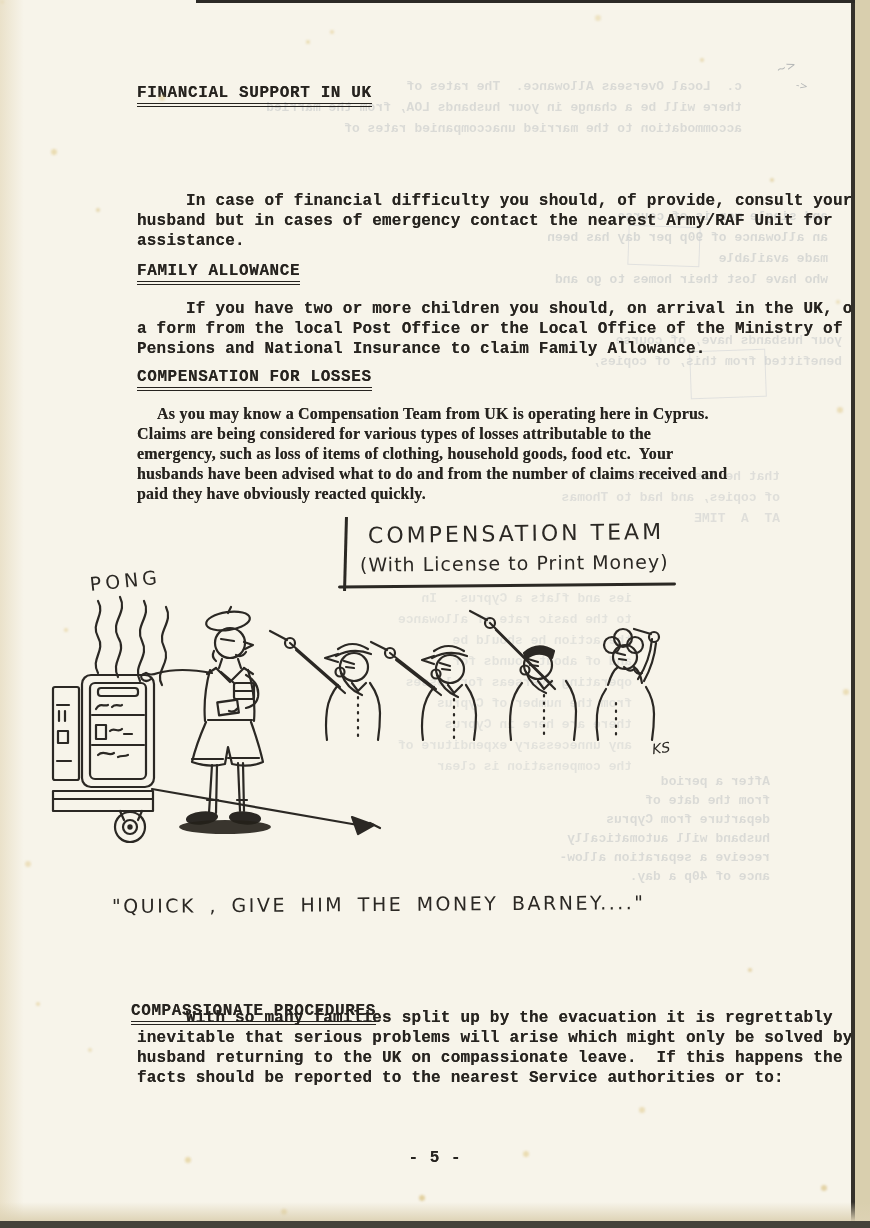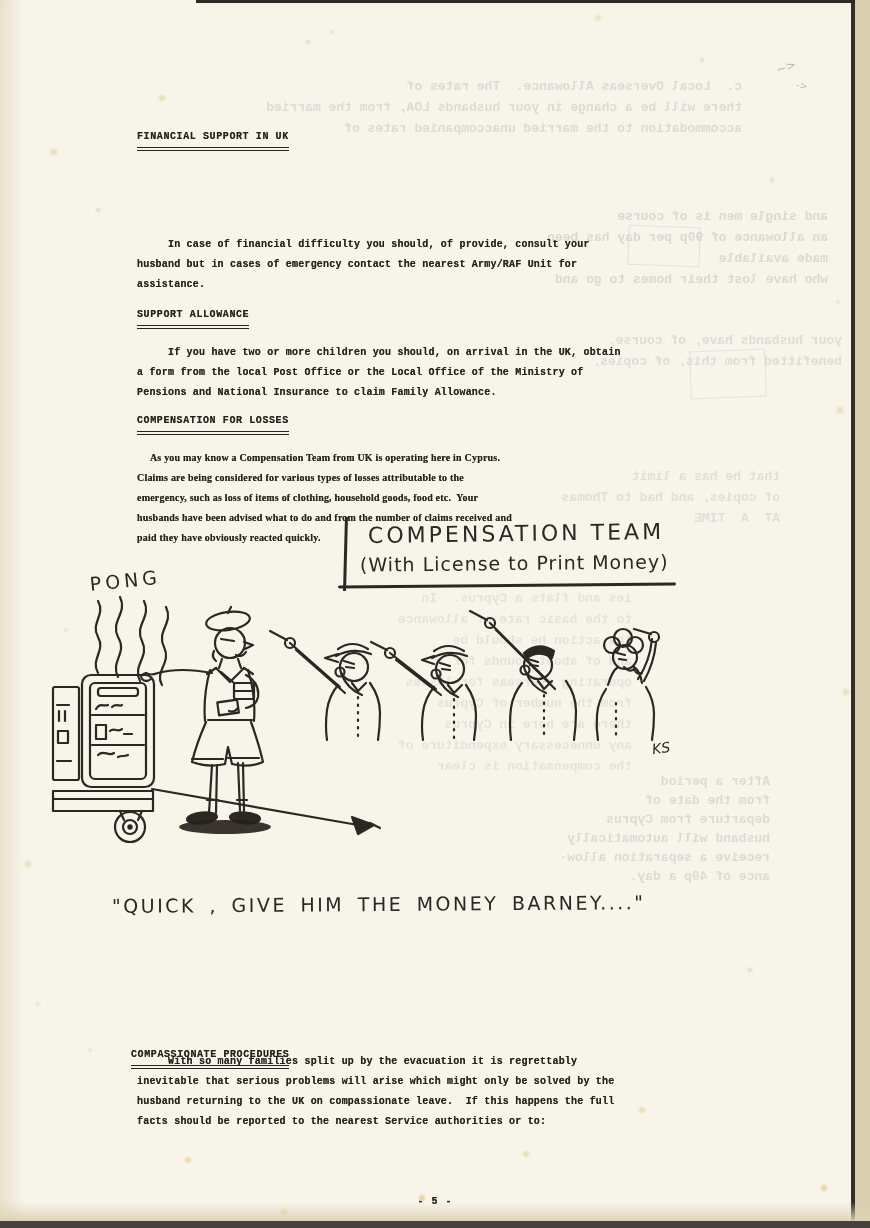--- a/index.html
+++ b/index.html
@@ -5,24 +5,23 @@
   html,body{margin:0;padding:0;background:#888;}
   #paper{
     position:relative; width:870px; height:1228px;
     background:#f7f4ea; overflow:hidden;
     font-family:"Liberation Mono","DejaVu Sans Mono",monospace;
   }
   .abs{position:absolute;}
   
   .tw{
     font-family:"Liberation Mono","DejaVu Sans Mono",monospace;
-    font-weight:700; font-size:10px; line-height:20px;
+    font-weight:700; font-size:16px; line-height:20px;
     color:#26231f; letter-spacing:.2px; white-space:pre;
     text-shadow:0 0 .5px rgba(38,35,31,.7);
-    margin-top:44px;
   }
   .heading{
     display:inline-block; border-bottom:4px double #26231f;
     padding-bottom:0px; letter-spacing:.6px;
   }
   
   .hand{
     font-family:"DejaVu Sans",sans-serif; color:#2b2824; white-space:pre;
   }
   
@@ -97,21 +96,21 @@
   <div class="abs squiggle" style="left:796px; top:80px; font-size:10px; transform:rotate(10deg);">-&gt;</div>
 
   <div class="abs" style="left:137px; top:83px;">
     <span class="tw heading">FINANCIAL SUPPORT IN UK</span>
   </div>
   <div class="abs tw" style="left:137px; top:191px;">     In case of financial difficulty you should, of provide, consult your
 husband but in cases of emergency contact the nearest Army/RAF Unit for
 assistance.</div>
 
   <div class="abs" style="left:137px; top:261px;">
-    <span class="tw heading">SUPPORT ALLOWANCE</span>
+    <span class="tw heading">FAMILY ALLOWANCE</span>
   </div>
   <div class="abs tw" style="left:137px; top:299px;">     If you have two or more children you should, on arrival in the UK, obtain
 a form from the local Post Office or the Local Office of the Ministry of
 Pensions and National Insurance to claim Family Allowance.</div>
 
   <div class="abs" style="left:137px; top:367px;">
     <span class="tw heading">COMPENSATION FOR LOSSES</span>
   </div>
   <div class="abs tw" style="left:137px; top:404px;font-family:Liberation Serif, serif;">     As you may know a Compensation Team from UK is operating here in Cyprus.
 Claims are being considered for various types of losses attributable to the

